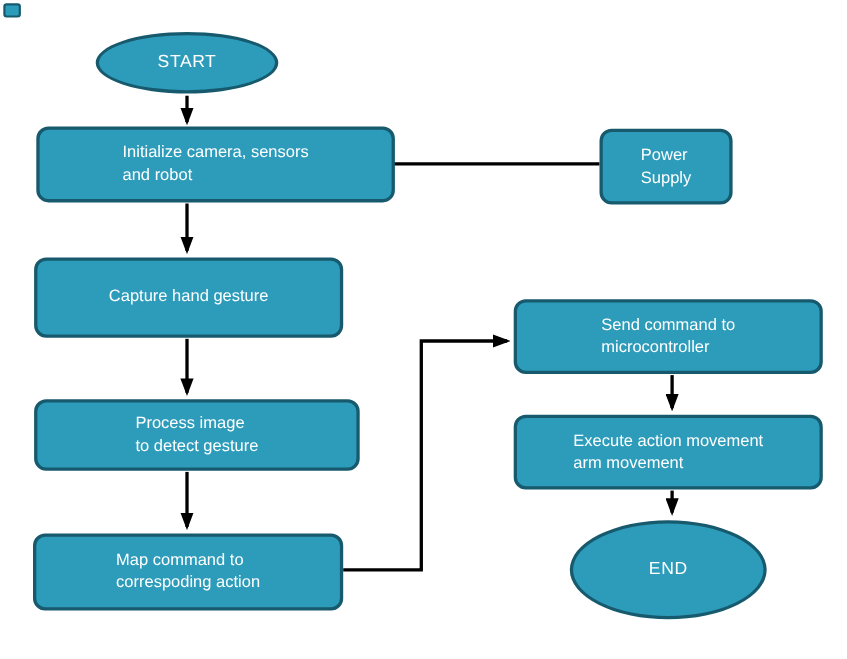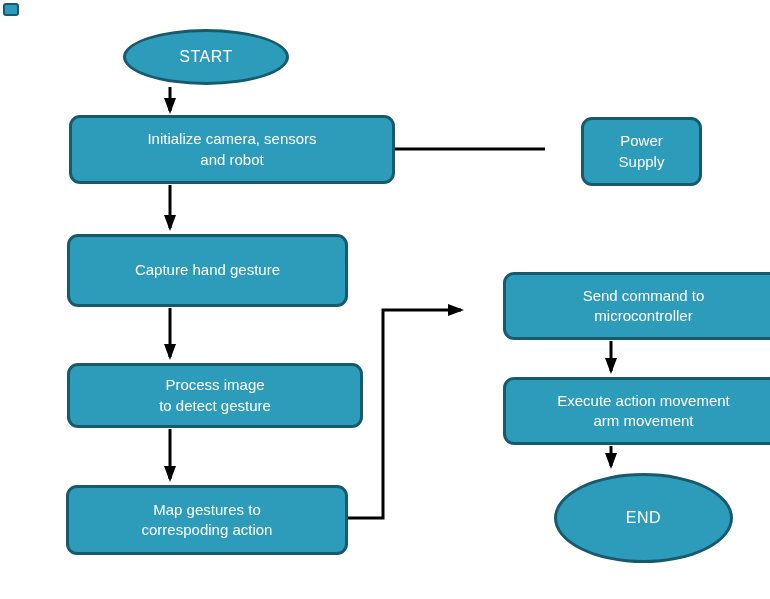--- a/index.html
+++ b/index.html
@@ -28,28 +28,27 @@
     stroke-width: 3;
     fill: none;
   }
   .arrowhead { fill: var(--arrow); }
   .node {
     position: absolute;
     box-sizing: border-box;
     display: flex;
     align-items: center;
     justify-content: center;
-    text-align: center;
+    text-align: left;
     background: var(--fill);
     border: 3px solid var(--border);
     color: var(--text);
     font-size: 15px;
     line-height: 1.35;
     white-space: pre-line;
-    margin-left: 36px;
   }
   .rect { border-radius: 11px; }
   .ellipse { border-radius: 50%; font-size: 16px; letter-spacing: 0.5px; }
 
   .n-start     { left: 87px;  top: 29px;  width: 166px; height: 56px; }
   .n-init      { left: 33px;  top: 115px; width: 326px; height: 69px; }
   .n-power     { left: 545px; top: 117px; width: 121px; height: 69px; }
   .n-capture   { left: 31px;  top: 234px; width: 281px; height: 73px; }
   .n-process   { left: 31px;  top: 363px; width: 296px; height: 65px; }
   .n-map       { left: 30px;  top: 485px; width: 282px; height: 70px; }
@@ -94,21 +93,21 @@
 and robot</div>
 
   <div class="node rect n-power">Power
 Supply</div>
 
   <div class="node rect n-capture">Capture hand gesture</div>
 
   <div class="node rect n-process">Process image
 to detect gesture</div>
 
-  <div class="node rect n-map">Map gestures to
+  <div class="node rect n-map">Map command to
 correspoding action</div>
 
   <div class="node rect n-send">Send command to
 microcontroller</div>
 
   <div class="node rect n-execute">Execute action movement
 arm movement</div>
 
   <div class="node ellipse n-end">END</div>
 

